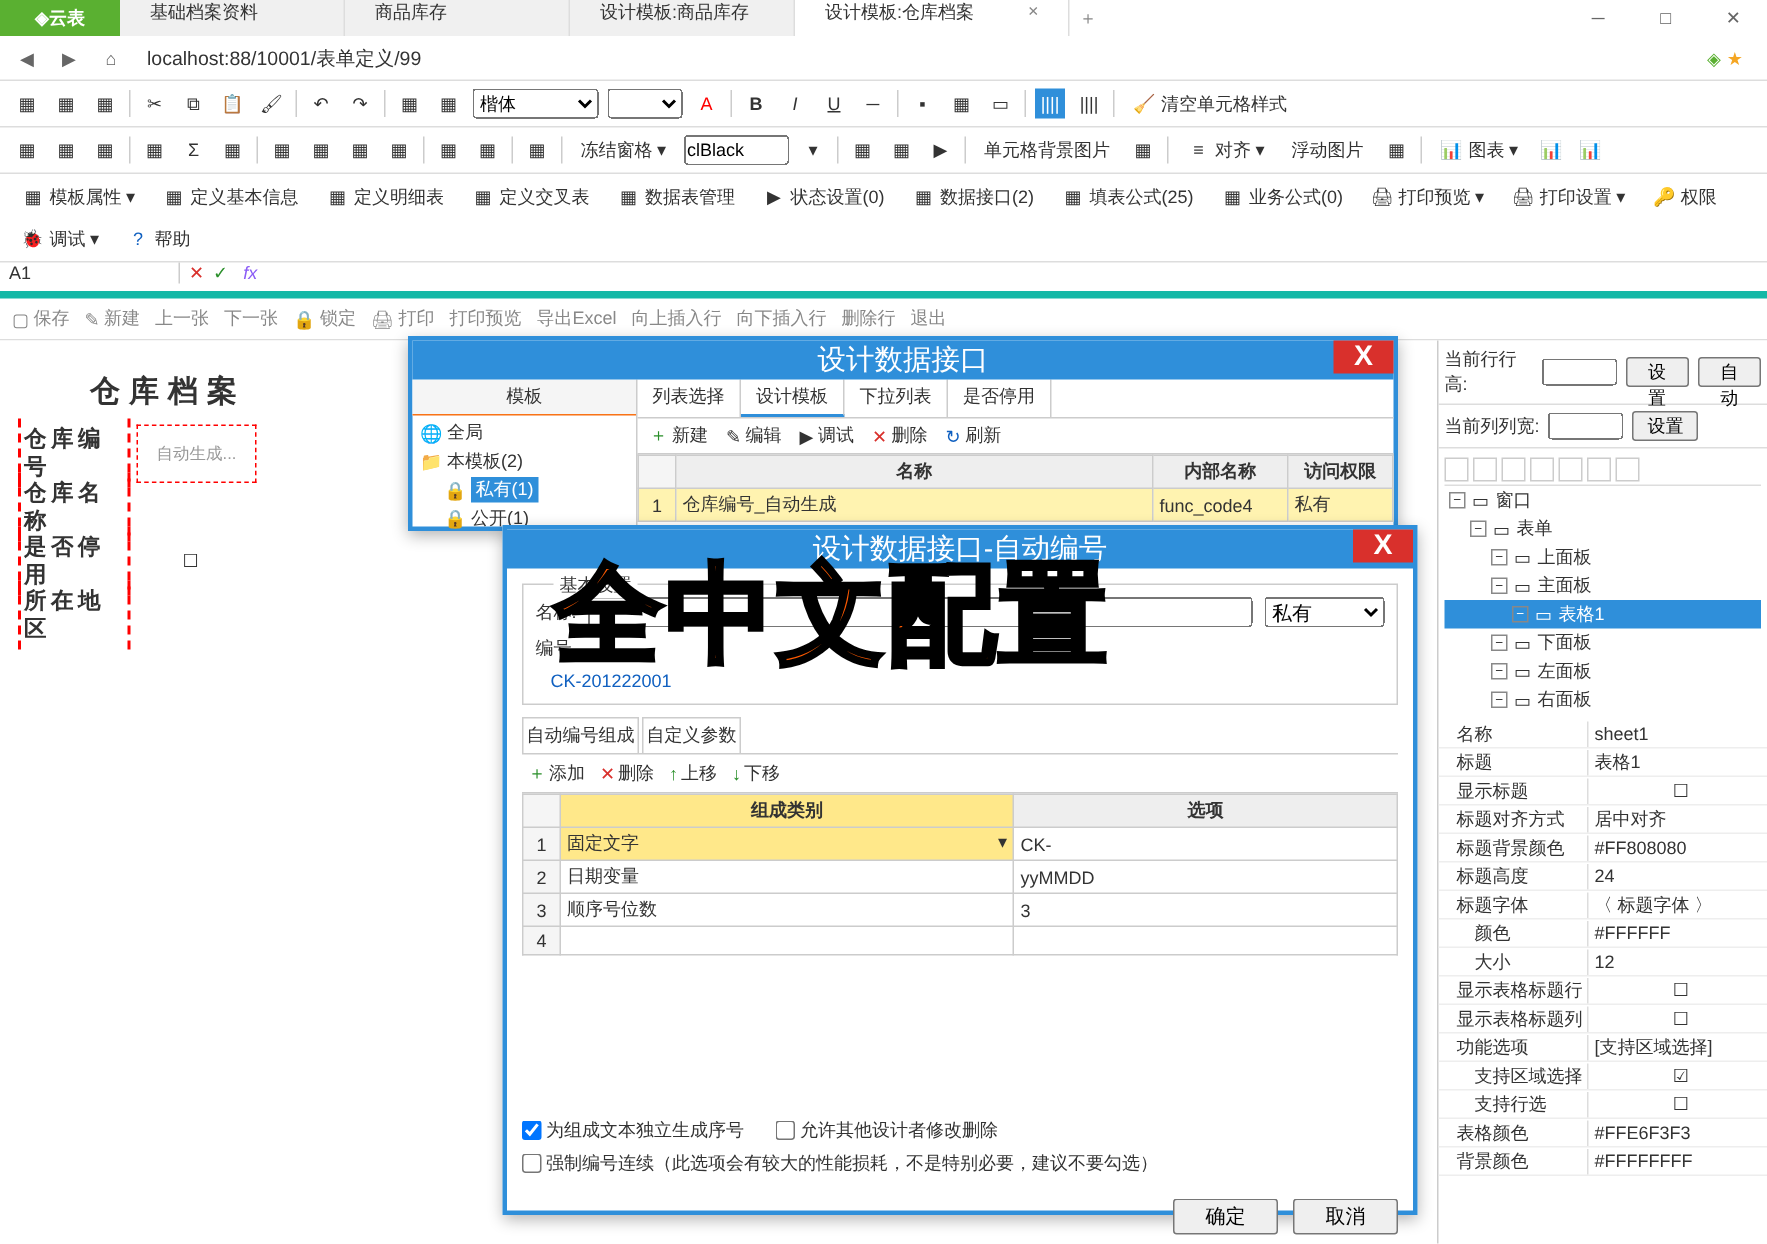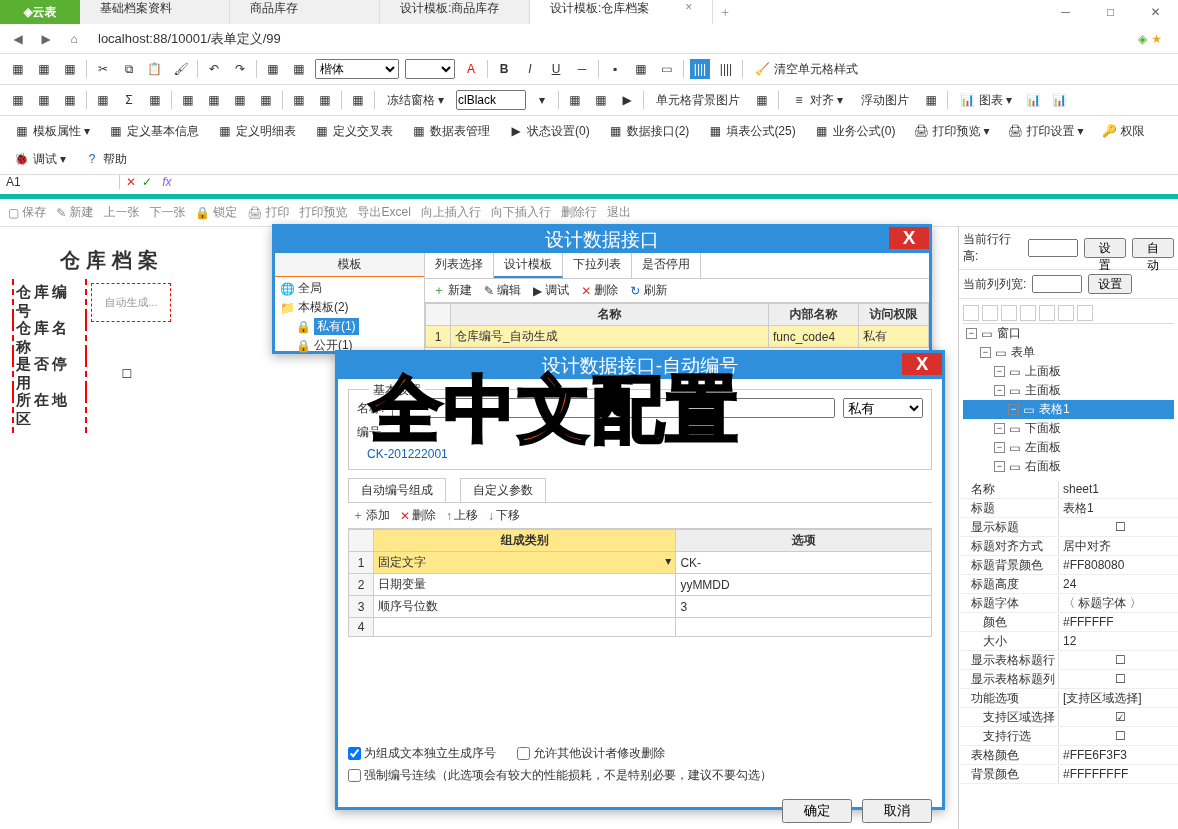--- a/index.html
+++ b/index.html
@@ -101,21 +101,21 @@
 
 .dlg2 { left: 335px; top: 350px; width: 610px; height: 460px; }
 .dlg2-body { padding: 10px; }
 .dlg2-group { border: 1px solid #ccc; padding: 8px; margin-bottom: 8px; position: relative; }
 .dlg2-group-title { position: absolute; top: -8px; left: 20px; background: #fff; padding: 0 4px; font-size: 12px; }
 .dlg2-form-row { display: flex; align-items: center; gap: 8px; margin-bottom: 6px; }
 .dlg2-form-row input[type=text] { flex: 1; height: 20px; padding: 0 4px; }
 .dlg2-form-row select { height: 20px; width: 80px; }
 .dlg2-preview { color: #1060c0; margin-left: 10px; }
 .dlg2-inner-tabs { display: flex; border-bottom: 1px solid #ccc; }
-.dlg2-inner-tabs .it { padding: 3px 12px; border: 1px solid #ccc; border-bottom: none; margin-right: 14px; }
+.dlg2-inner-tabs .it { padding: 3px 2px; border: 1px solid #ccc; border-bottom: none; margin-right: 2px; }
 .dlg2-inner-tabs .it.active { background: #fff; }
 .dlg2-inner-toolbar { display: flex; gap: 10px; padding: 4px; border-bottom: 1px solid #ccc; }
 .dlg2-inner-toolbar .ib { display: flex; align-items: center; gap: 2px; }
 .dlg2-table { width: 100%; border-collapse: collapse; }
 .dlg2-table th, .dlg2-table td { border: 1px solid #ccc; padding: 2px 4px; font-size: 12px; }
 .dlg2-table th { background: #eee; }
 .dlg2-table .rn { width: 25px; text-align: center; background: #f5f5f5; }
 .dlg2-table .selcell { background: #ffe88a; }
 .dlg2-checks { padding: 8px 0; }
 .dlg2-checks label { display: inline-flex; align-items: center; gap: 3px; margin-right: 18px; font-size: 12px; }

